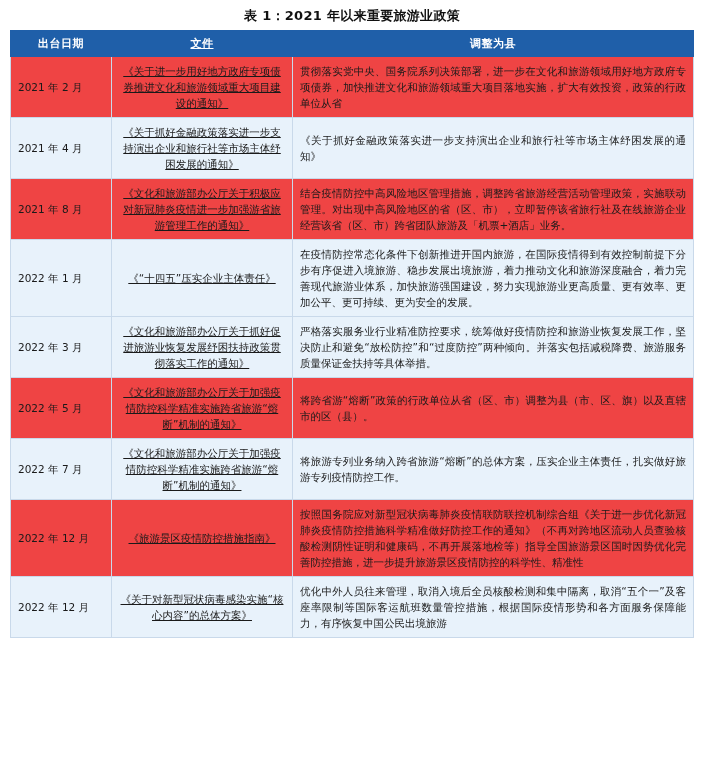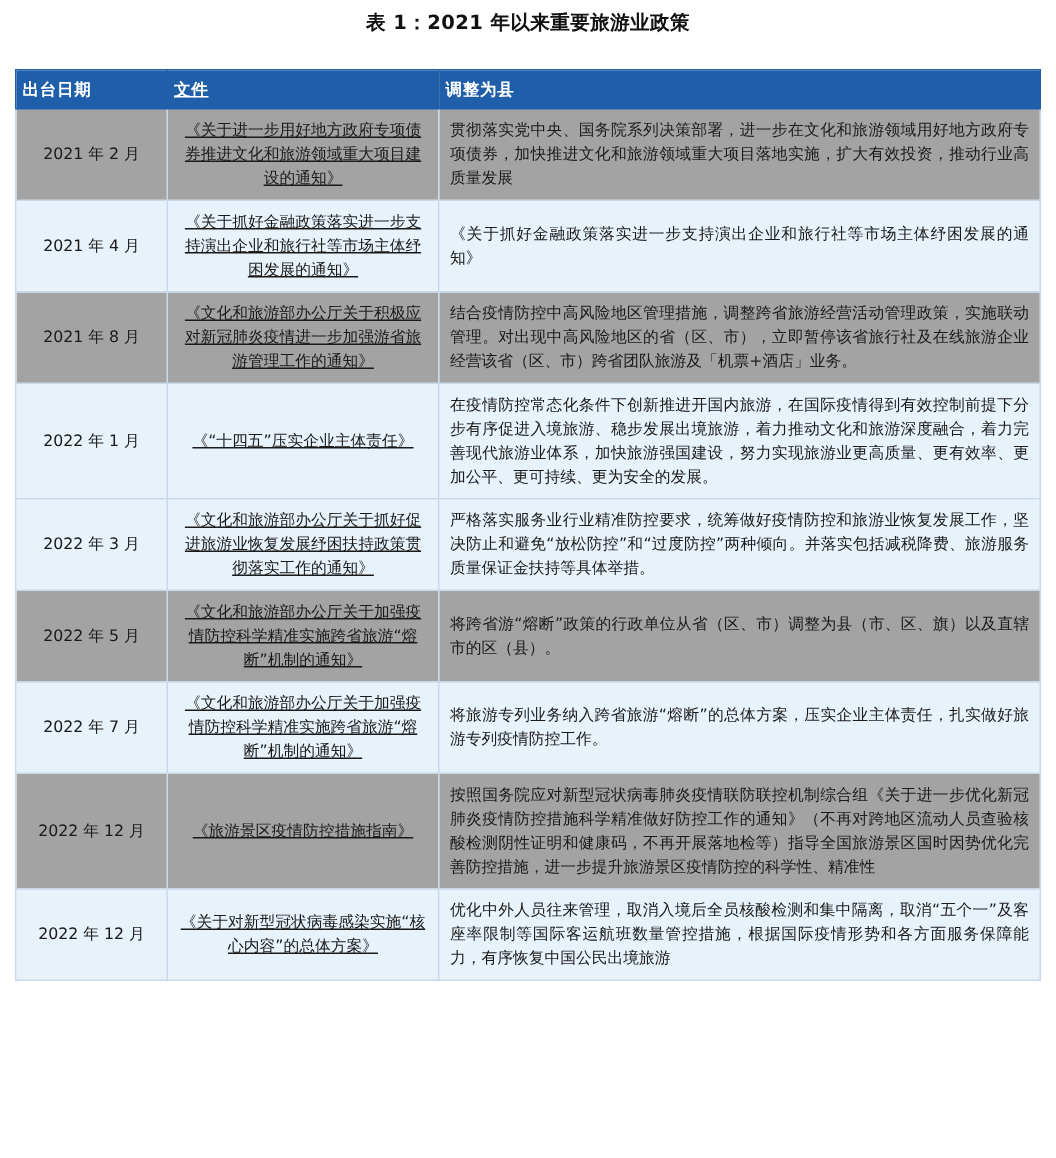--- a/index.html
+++ b/index.html
@@ -17,67 +17,67 @@
     width: 704px;
     box-sizing: border-box;
     padding: 6px 10px 0 10px;
   }
   .table-title {
     text-align: center;
     font-size: 13px;
     font-weight: bold;
     color: #111111;
     letter-spacing: 0.3px;
-    margin: 2px 0 22px 0;
+    margin: 2px 0 6px 0;
     line-height: 16px;
   }
   table.policy {
     width: 684px;
     border-collapse: collapse;
     table-layout: fixed;
     font-size: 10.5px;
   }
   table.policy th {
     background: #1f5fa9;
     color: #ffffff;
     font-weight: bold;
     font-size: 11px;
     padding: 5px 4px;
-    text-align: left;
+    text-align: center;
     border: 1px solid #1f5fa9;
     letter-spacing: 0.5px;
   }
   table.policy td {
     border: 1px solid #c9d9ea;
     padding: 6px 7px;
     vertical-align: middle;
     line-height: 16px;
     font-size: 10.5px;
     color: #1a1a1a;
   }
   .col-date {
     width: 92px;
-    text-align: center;
+    text-align: left;
     white-space: nowrap;
   }
   .col-doc {
     width: 172px;
     text-align: center;
     text-decoration: underline;
   }
   .col-core {
     width: auto;
     text-align: justify;
     text-justify: inter-ideograph;
   }
   tr.alt td {
     background: #e8f2fb;
   }
   tr.plain td {
-    background: #a3a3a3;
+    background: #ef4444;
   }
 </style>
 </head>
 <body>
 
 <div class="page">
 
   <div class="table-title">表 1：2021 年以来重要旅游业政策</div>
 
   <table class="policy">
@@ -85,21 +85,21 @@
       <tr>
         <th class="col-date">出台日期</th>
         <th class="col-doc">文件</th>
         <th class="col-core">调整为县</th>
       </tr>
     </thead>
     <tbody>
       <tr class="plain">
         <td class="col-date">2021 年 2 月</td>
         <td class="col-doc">《关于进一步用好地方政府专项债券推进文化和旅游领域重大项目建设的通知》</td>
-        <td class="col-core">贯彻落实党中央、国务院系列决策部署，进一步在文化和旅游领域用好地方政府专项债券，加快推进文化和旅游领域重大项目落地实施，扩大有效投资，推动行业高质量发展</td>
+        <td class="col-core">贯彻落实党中央、国务院系列决策部署，进一步在文化和旅游领域用好地方政府专项债券，加快推进文化和旅游领域重大项目落地实施，扩大有效投资，政策的行政单位从省</td>
       </tr>
       <tr class="alt">
         <td class="col-date">2021 年 4 月</td>
         <td class="col-doc">《关于抓好金融政策落实进一步支持演出企业和旅行社等市场主体纾困发展的通知》</td>
         <td class="col-core">《关于抓好金融政策落实进一步支持演出企业和旅行社等市场主体纾困发展的通知》</td>
       </tr>
       <tr class="plain">
         <td class="col-date">2021 年 8 月</td>
         <td class="col-doc">《文化和旅游部办公厅关于积极应对新冠肺炎疫情进一步加强游省旅游管理工作的通知》</td>
         <td class="col-core">结合疫情防控中高风险地区管理措施，调整跨省旅游经营活动管理政策，实施联动管理。对出现中高风险地区的省（区、市），立即暂停该省旅行社及在线旅游企业经营该省（区、市）跨省团队旅游及「机票+酒店」业务。</td>

